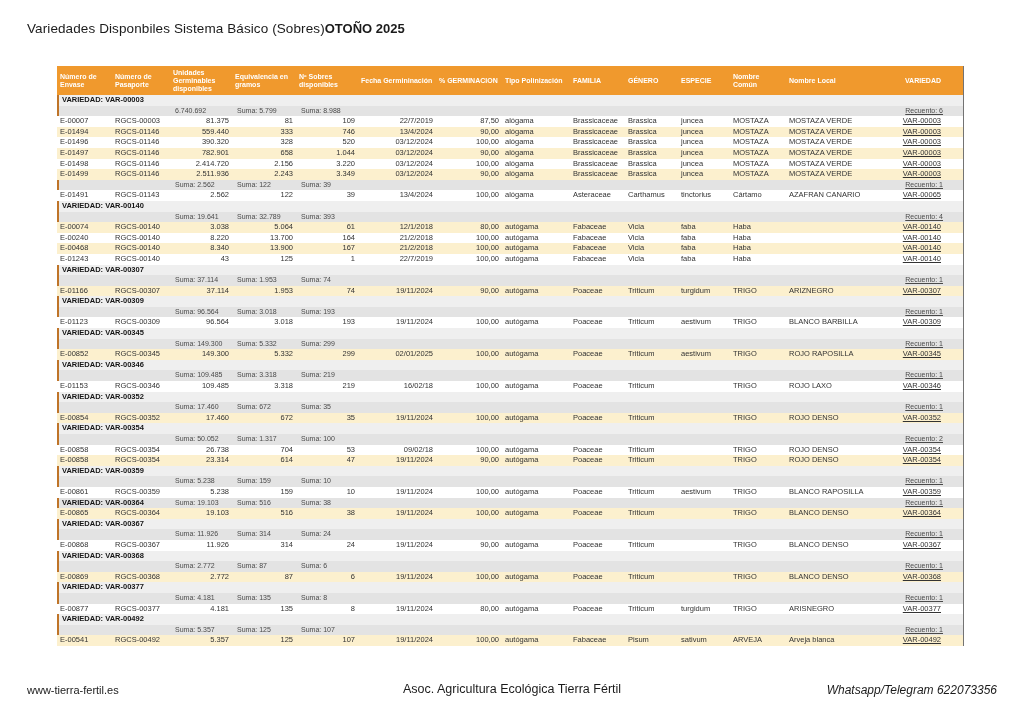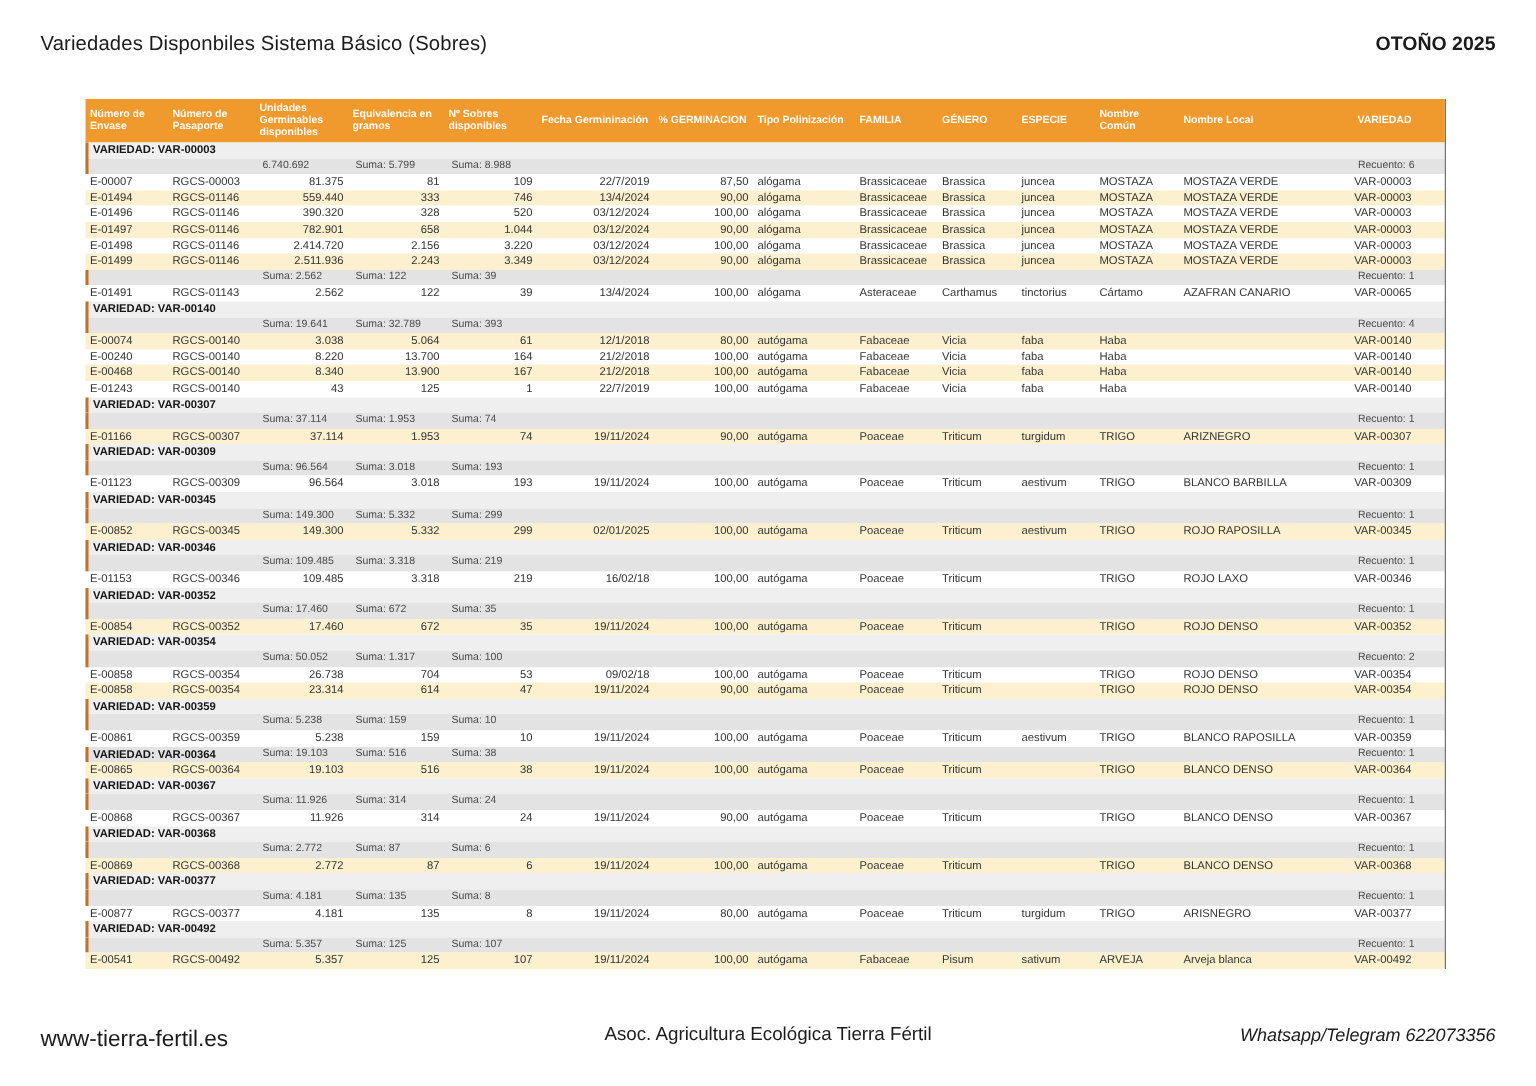--- a/index.html
+++ b/index.html
@@ -3,21 +3,21 @@
 <meta charset="utf-8">
 <style>
   html,body{margin:0;padding:0;}
   body{
     width:1024px;height:724px;position:relative;background:#ffffff;
     font-family:"Liberation Sans", sans-serif;overflow:hidden;
     -webkit-font-smoothing:antialiased;
   }
   .topbar{
     position:absolute;left:27px;right:27px;top:21px;
-    display:flex;justify-content:space-between;align-items:baseline;gap:40px;
+    display:flex;justify-content:flex-start;align-items:baseline;
   }
   .title{font-size:13.5px;color:#1b1b1b;letter-spacing:.1px;}
   .season{font-size:13px;color:#1b1b1b;font-weight:bold;}
 
   .table{
     position:absolute;left:57px;top:66px;width:906px;
     border-right:1px solid #737373;box-sizing:content-box;
     font-size:7.5px;color:#333;
   }
   .thead{
@@ -29,33 +29,33 @@
   .hc{display:flex;align-items:center;padding:1px 3px;box-sizing:border-box;overflow:hidden;}
   .hc.c13{justify-content:flex-end;text-align:right;padding-right:22px;}
 
   .row{
     display:grid;
     grid-template-columns:55px 58px 62px 64px 62px 78px 66px 68px 55px 53px 52px 56px 94px 83px;
     height:10.6px;line-height:10.6px;white-space:nowrap;box-sizing:border-box;
   }
   .cell{padding:0 3px;box-sizing:border-box;overflow:visible;}
   .cell.num{text-align:right;}
-  .cell.c13{text-align:right;padding-right:22px;}
+  .cell.c13{text-align:right;padding-right:22px;text-decoration:underline;}
   .row.odd{background:#ffffff;}
   .row.even{background:var(--stripe-bg,#FCF0CE);}
   .labelrow{
     display:block;background:var(--grouplabel-bg,#EFEFEF);
     height:10.6px;line-height:10.6px;white-space:nowrap;box-sizing:border-box;
   }
   .labelrow .glabel,.sumrow .glabel{font-weight:bold;color:#151515;font-size:7.5px;}
   .sumrow{background:var(--sumrow-bg,#E3E3E3);font-size:7px;color:#4a4a4a;}
   .grouptick{border-left:2px solid var(--tick,#BF7428);}
 
   .footer{position:absolute;left:0;right:0;top:682px;height:20px;color:#1b1b1b;}
-  .footer .f-left{position:absolute;left:27px;top:2px;font-size:15px;}
+  .footer .f-left{position:absolute;left:27px;top:2px;font-size:11px;}
   .footer .f-center{position:absolute;left:50%;transform:translateX(-50%);top:0;font-size:12.5px;}
   .footer .f-right{position:absolute;right:27px;top:1px;font-size:12px;font-style:italic;}
 </style>
 </head>
 <body>
 
 <div class="topbar">
   <div class="title">Variedades Disponbiles Sistema Básico (Sobres)</div>
   <div class="season">OTOÑO 2025</div>
 </div>

